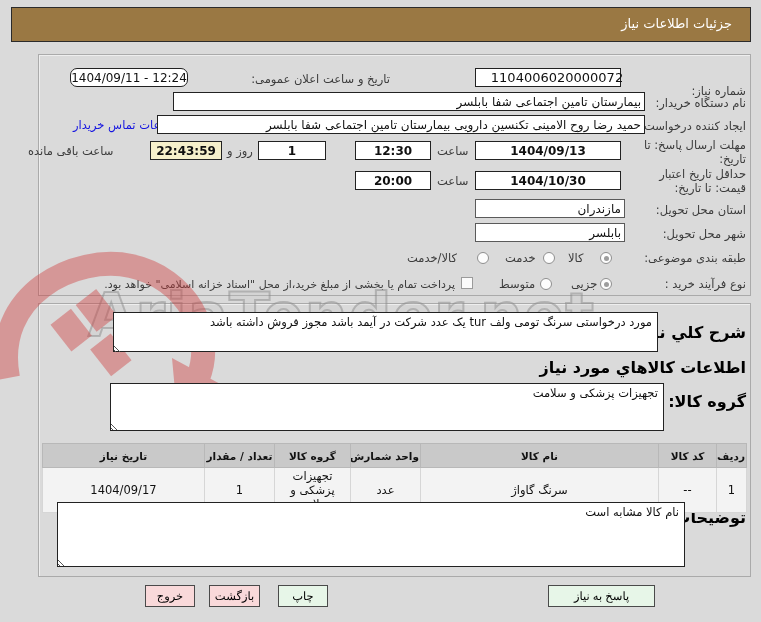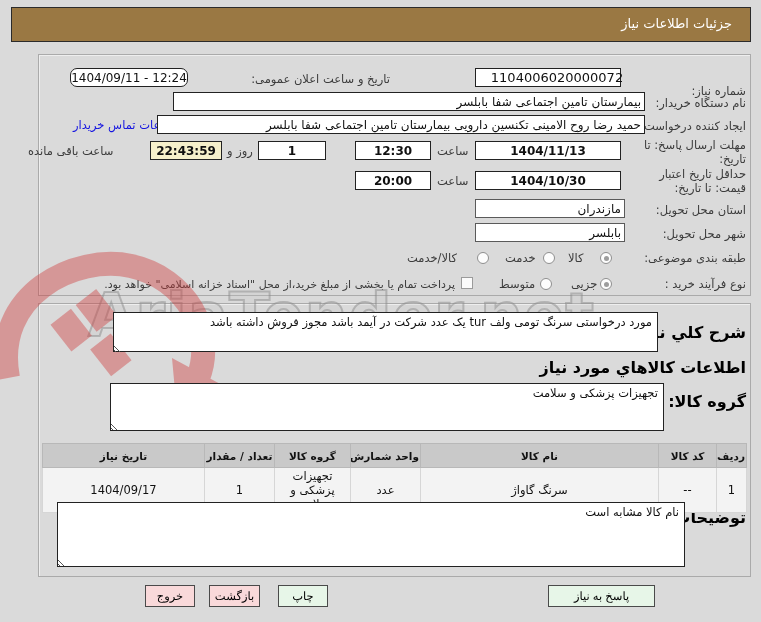--- a/index.html
+++ b/index.html
@@ -76,21 +76,21 @@
 
   <div class="abs lbl" style="right:15px; top:96px;">نام دستگاه خریدار:</div>
   <div class="abs field rt" style="left:173px; top:92px; width:472px; height:19px;">بیمارستان تامین اجتماعی شفا بابلسر</div>
 
   <div class="abs lbl" style="right:15px; top:119px;">ایجاد کننده درخواست:</div>
   <div class="abs field rt" style="left:157px; top:115px; width:488px; height:19px;">حمید رضا روح الامینی تکنسین دارویی بیمارستان تامین اجتماعی شفا بابلسر</div>
   <a class="abs link" style="left:73px; top:118px;">اطلاعات تماس خریدار</a>
 
   <div class="abs lbl pre" style="right:15px; top:138px;">مهلت ارسال پاسخ: تا
 تاریخ:</div>
-  <div class="abs field ltr bld" style="left:475px; top:141px; width:146px; height:19px;">1404/11/13</div>
+  <div class="abs field ltr bld" style="left:475px; top:141px; width:146px; height:19px;">1404/09/13</div>
   <div class="abs lbl" style="left:437px; top:144px;">ساعت</div>
   <div class="abs field ltr bld" style="left:355px; top:141px; width:76px; height:19px;">12:30</div>
   <div class="abs field ltr bld" style="left:258px; top:141px; width:68px; height:19px;">1</div>
   <div class="abs lbl" style="left:227px; top:144px;">روز و</div>
   <div class="abs field ltr bld timer" style="left:150px; top:141px; width:72px; height:19px;">22:43:59</div>
   <div class="abs lbl" style="left:28px; top:144px;">ساعت باقی مانده</div>
 
   <div class="abs lbl pre" style="right:15px; top:167px;">حداقل تاریخ اعتبار
 قیمت: تا تاریخ:</div>
   <div class="abs field ltr bld" style="left:475px; top:171px; width:146px; height:19px;">1404/10/30</div>

